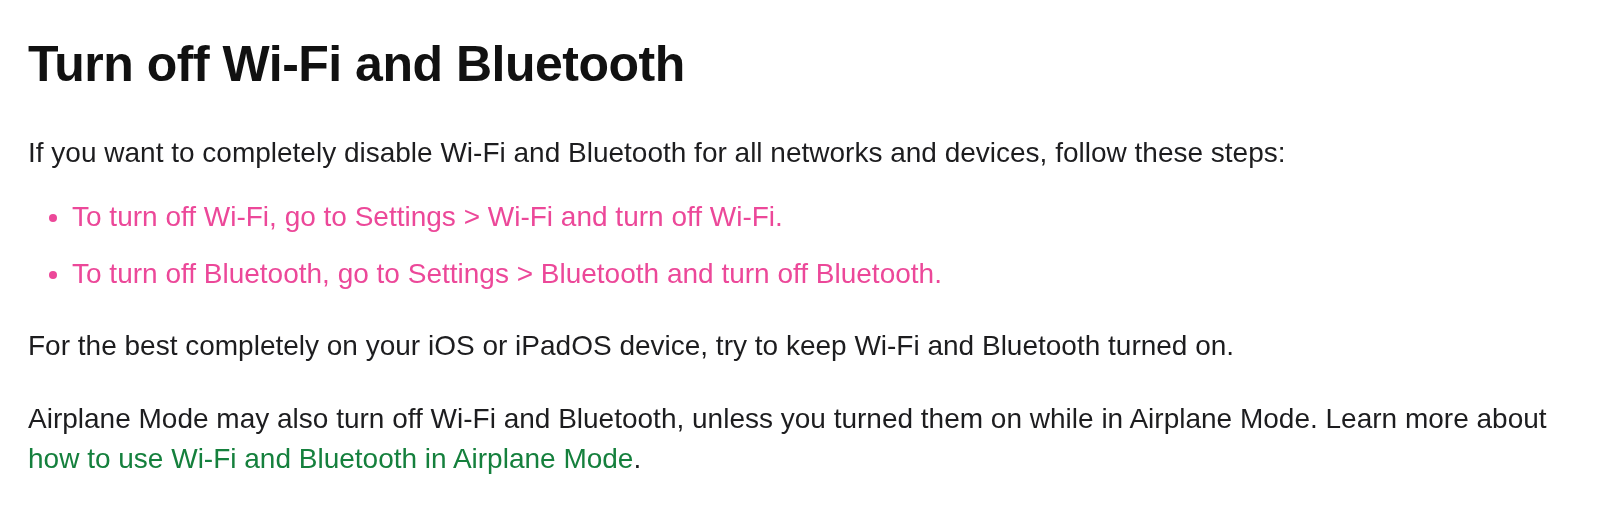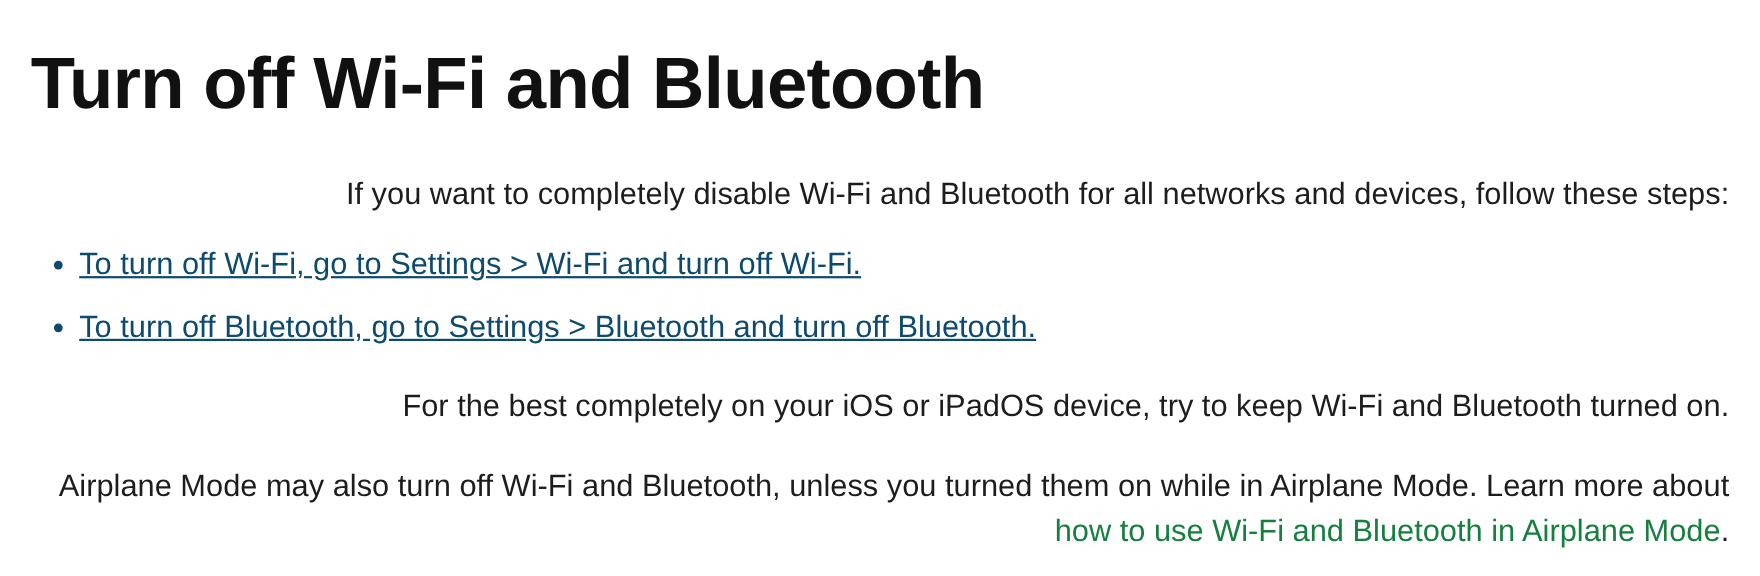--- a/index.html
+++ b/index.html
@@ -11,40 +11,38 @@
       font-family: -apple-system, BlinkMacSystemFont, "Segoe UI", Helvetica, Arial, sans-serif;
       background: #fff;
       color: #1d1d1f;
       padding: 28px 28px 28px 28px;
       width: 1600px;
       font-size: 28px;
       line-height: 1.45;
       -webkit-font-smoothing: antialiased;
     }
     h2.heading {
-      font-size: 66px;
+      font-size: 50px;
       font-weight: 700;
       letter-spacing: -0.01em;
       margin-bottom: 32px;
       color: #111;
     }
     p.para {
       margin-bottom: 24px;
       color: #1d1d1f;
-      text-align: right;
     }
     ul.steps {
       list-style: disc;
       padding-left: 44px;
       margin-bottom: 32px;
     }
     ul.steps li {
       margin-bottom: 16px;
-      color: #0c4a6e;
-      text-decoration: underline;
+      color: #ec4899;
     }
     ul.steps li:last-child {
       margin-bottom: 0;
       margin-top: 10px;
     }
     a.link {
       color: #15803d;
       text-decoration: none;
     }
     .last-para {

